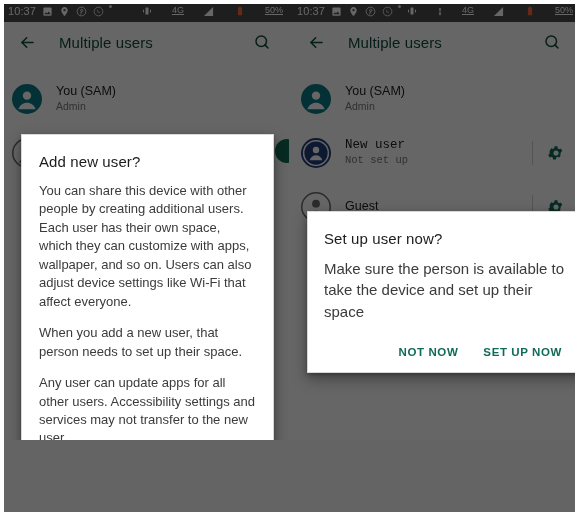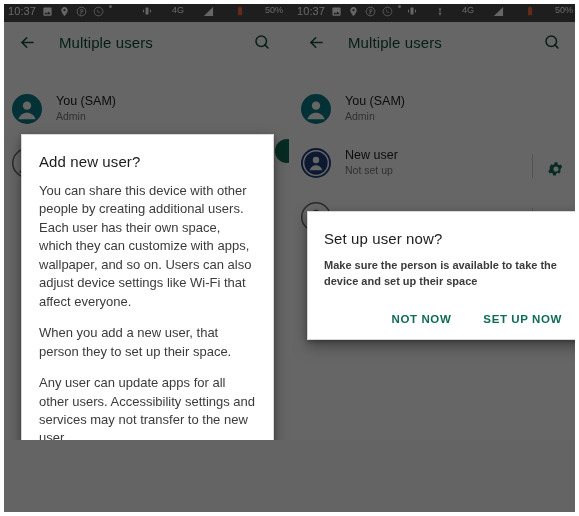--- a/index.html
+++ b/index.html
@@ -61,21 +61,21 @@
     color: #ffffff;
     font-size: 11px;
     letter-spacing: 0.1px;
     z-index: 2;
   }
   .status-left, .status-right {
     display: flex;
     align-items: flex-start;
     gap: 5px;
   }
-  .status-right { gap: 19px; }
+  .status-right { gap: 19px; text-decoration: underline; }
   .clock { font-size: 11px; font-weight: 400; color: #ffffff; }
   .sb-ico {
     display: inline-flex;
     align-items: center;
     justify-content: center;
     width: 12px;
     height: 12px;
     color: #ffffff;
   }
   .sb-ico svg { display: block; }
@@ -117,21 +117,21 @@
   
   .content {
     position: relative;
     background: #ffffff;
     height: 378px;
     z-index: 1;
   }
   .user-row {
     position: relative;
     display: flex;
-    align-items: flex-end;
+    align-items: center;
     height: 50px;
     padding: 0 10px 0 12px;
     box-sizing: border-box;
   }
   .avatar {
     width: 30px;
     height: 30px;
     border-radius: 50%;
     flex: 0 0 30px;
     display: block;
@@ -241,22 +241,22 @@
   #dialog-add-user .dialog-actions { margin-top: 12px; }
 
   
   #dialog-setup-user {
     left: 18px;
     top: 211px;
     width: 280px;
     padding: 18px 16px 8px 16px;
   }
   #dialog-setup-user .dialog-title { margin-bottom: 11px; }
-  #dialog-setup-user .dialog-body { font-size: 11px; font-weight: bold; }
-  #dialog-setup-user .dialog-actions { margin-top: 18px; gap: 16px; }
+  #dialog-setup-user .dialog-body { font-size: 15px; }
+  #dialog-setup-user .dialog-actions { margin-top: 18px; gap: 9px; }
 
   
   .filler {
     position: absolute;
     left: 0;
     top: 440px;
     width: 579px;
     height: 76px;
     background: #646464;
   }
@@ -380,21 +380,21 @@
         <div class="teal-blob" style="top:65px;"></div>
       </div>
     </div>
 
     <div class="scrim"></div>
 
     <div class="dialog" id="dialog-add-user">
       <div class="dialog-title">Add new user?</div>
       <div class="dialog-body">
         <p>You can share this device with other people by creating additional users. Each user has their own space, which they can customize with apps, wallpaper, and so on. Users can also adjust device settings like Wi-Fi that affect everyone.</p>
-        <p>When you add a new user, that person they to set up their space.</p>
+        <p>When you add a new user, that person needs to set up their space.</p>
         <p>Any user can update apps for all other users. Accessibility settings and services may not transfer to the new user.</p>
       </div>
       <div class="dialog-actions">
         <button class="dlg-btn">CANCEL</button>
         <span class="highlight-box">
           <button class="dlg-btn">OK</button>
         </span>
       </div>
     </div>
   </div>
@@ -481,21 +481,21 @@
                 <circle cx="20" cy="15.5" r="5.6" fill="#ffffff"></circle>
                 <path d="M8.5 33.5c1.9-5.6 6.3-8.6 11.5-8.6s9.6 3 11.5 8.6z" fill="#ffffff"></path>
               </svg>
           </span>
           <span class="user-text">
             <span class="user-name">You (SAM)</span>
             <span class="user-sub">Admin</span>
           </span>
         </div>
 
-        <div class="user-row" style="margin-top:4px;">
+        <div class="user-row" style="margin-top:4px;font-family:Liberation Mono, monospace;">
           <span class="avatar">
             <svg viewBox="0 0 40 40">
                 <circle cx="20" cy="20" r="20" fill="#1f3f7a"></circle>
                 <circle cx="20" cy="20" r="16.5" fill="none" stroke="#ffffff" stroke-width="2"></circle>
                 <circle cx="20" cy="16" r="4.3" fill="#ffffff"></circle>
                 <path d="M11.5 29.5c1.6-4.2 4.9-6.4 8.5-6.4s6.9 2.2 8.5 6.4z" fill="#ffffff"></path>
               </svg>
           </span>
           <span class="user-text">
             <span class="user-name">New user</span>

